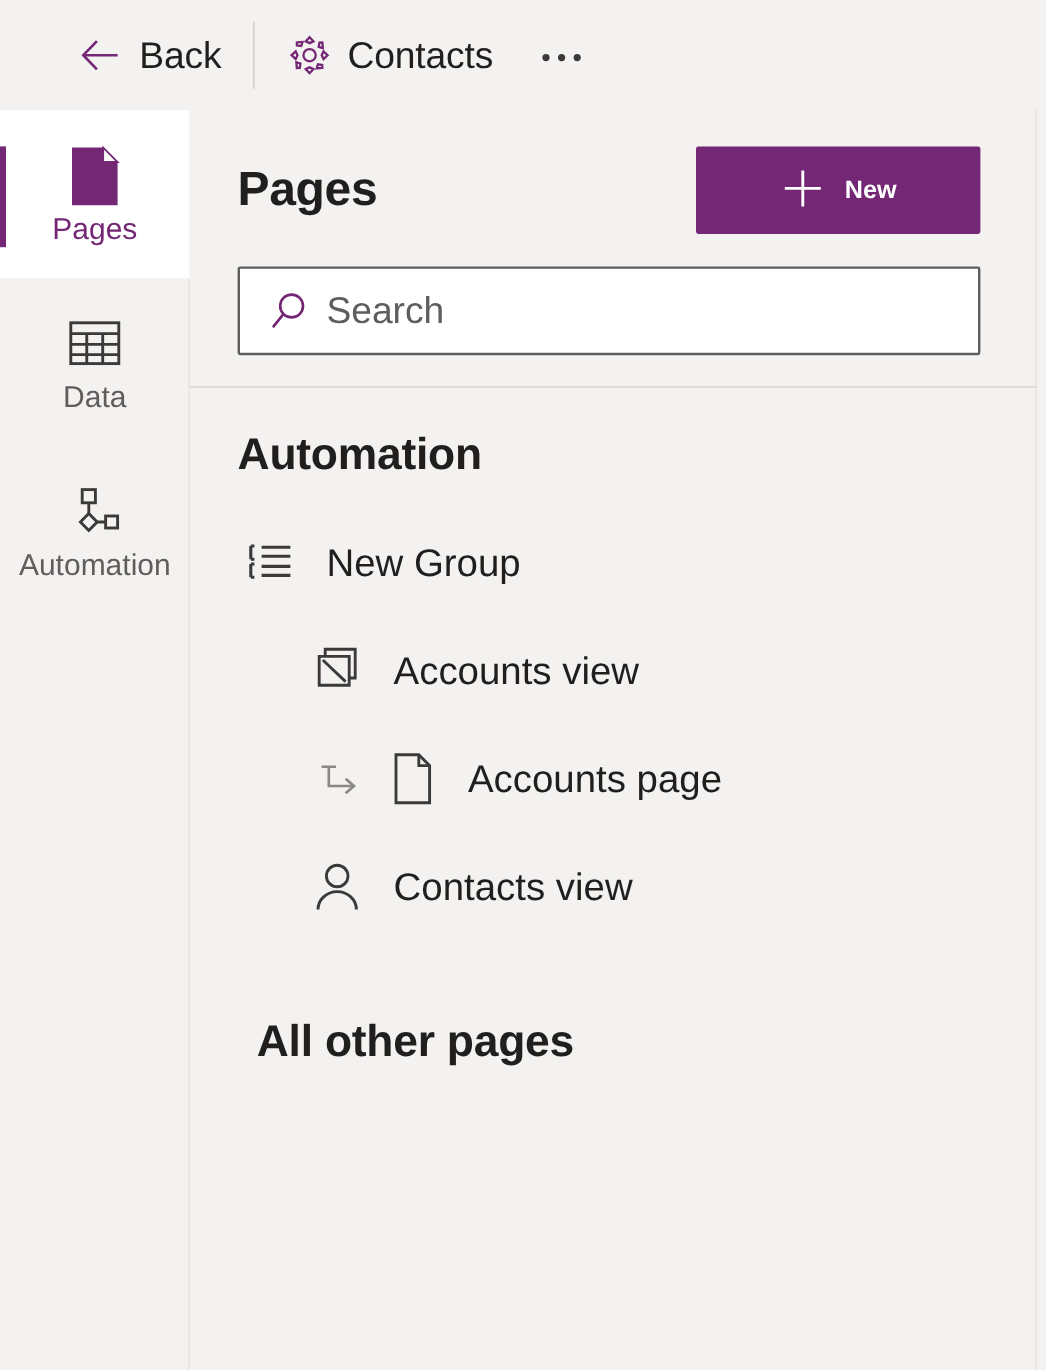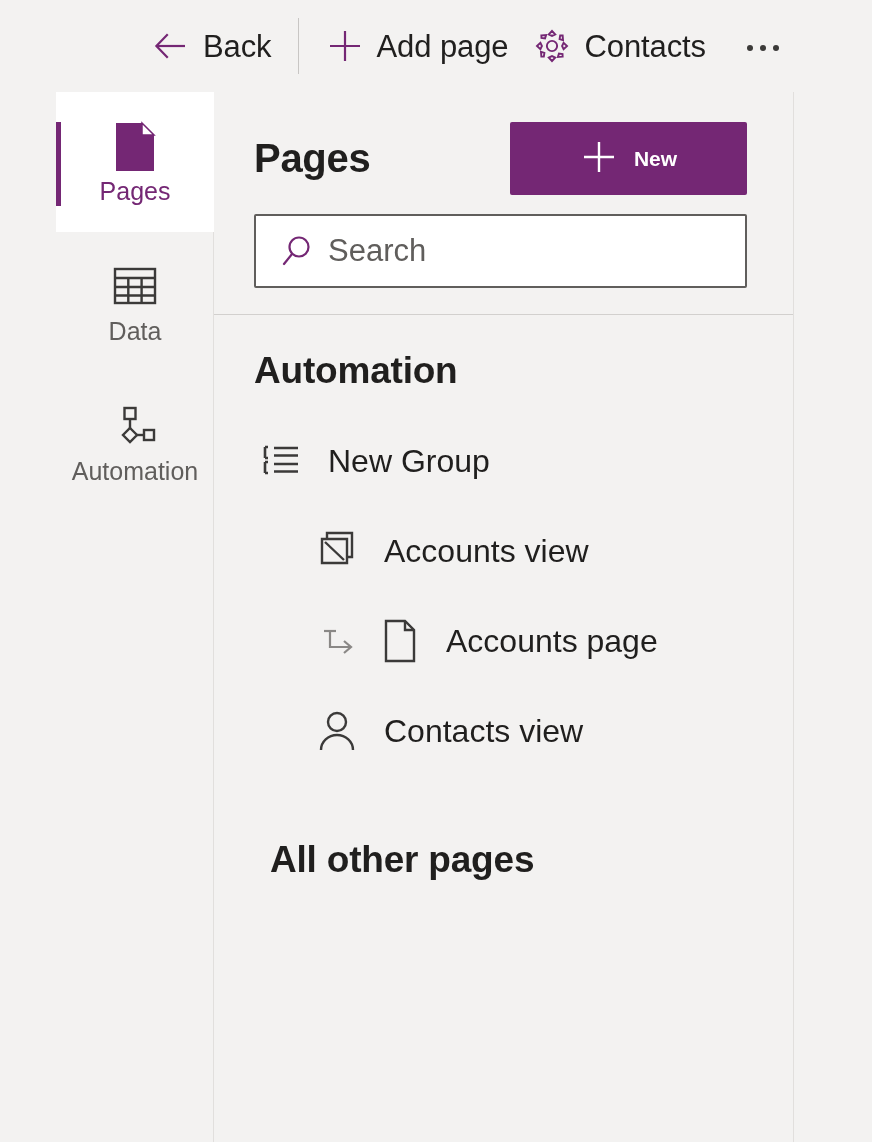--- a/index.html
+++ b/index.html
@@ -12,26 +12,25 @@
   }
 
   body {
     font-family: "Liberation Sans", "DejaVu Sans", sans-serif;
     background: #f3f2f1;
     color: #242424;
     -webkit-font-smoothing: antialiased;
   }
 
   .app {
-    width: 794px;
+    width: 864px;
     height: 1142px;
     display: flex;
     flex-direction: column;
     background: #f3f2f1;
-    align-items: flex-end;
   }
 
   
   .command-bar {
     height: 92px;
     flex: 0 0 92px;
     background: #f3f2f1;
     display: flex;
     align-items: center;
     padding-left: 52px;
@@ -205,21 +204,21 @@
 
   .new-btn-label {
     font-size: 21px;
     font-weight: bold;
     color: #ffffff;
     margin-left: 16px;
     line-height: 1;
   }
 
   .search-wrap {
-    margin-top: 18px;
+    margin-top: 26px;
     margin-bottom: 26px;
   }
 
   .search-box {
     height: 74px;
     background: #ffffff;
     border: 2px solid #605e5c;
     display: flex;
     align-items: center;
     padding: 0 18px;
@@ -329,28 +328,20 @@
         <svg width="40" height="40" viewBox="0 0 40 40" aria-hidden="true">
           <path d="M6 20 H34" stroke="#742774" stroke-width="2.2" fill="none"></path>
           <path d="M16 9 L5.4 20 L16 31" stroke="#742774" stroke-width="2.2" fill="none" stroke-linecap="square"></path>
         </svg>
       </span>
       <span class="cmd-label">Back</span>
     </button>
 
     <div class="cmd-divider"></div>
 
-    <button class="cmd-btn">
-      <span class="cmd-icon">
-        <svg width="40" height="40" viewBox="0 0 40 40" aria-hidden="true">
-          <path d="M20 5 V35 M5 20 H35" stroke="#742774" stroke-width="2.2" fill="none"></path>
-        </svg>
-      </span>
-      <span class="cmd-label">Add page</span>
-    </button>
 
     <button class="cmd-btn">
       <span class="cmd-icon">
         <svg width="38" height="38" viewBox="0 0 40 40" aria-hidden="true">
           <g stroke="#742774" stroke-width="2" fill="none">
             <circle cx="20" cy="20" r="5.4"></circle>
             <path d="M20 4.2 l3.4 3.6 -3.4 1.6 -3.4 -1.6z"></path>
             <path d="M31.2 8.8 l0.4 5 -3.6 -1.1 0.6 -3.8z"></path>
             <path d="M35.8 20 l-3.6 3.4 -1.6 -3.4 1.6 -3.4z"></path>
             <path d="M31.2 31.2 l-5 0.4 1.1 -3.6 3.8 0.6z"></path>

